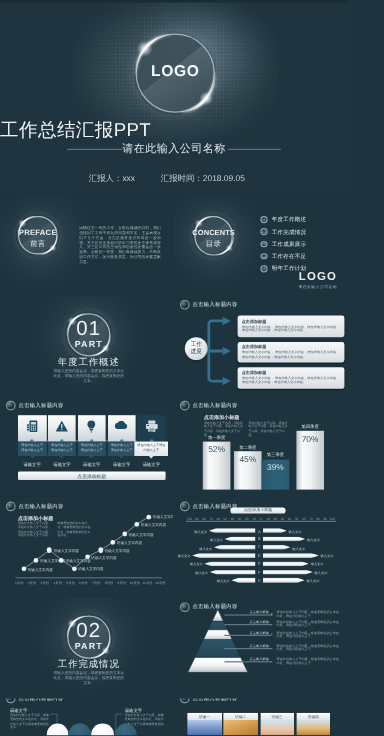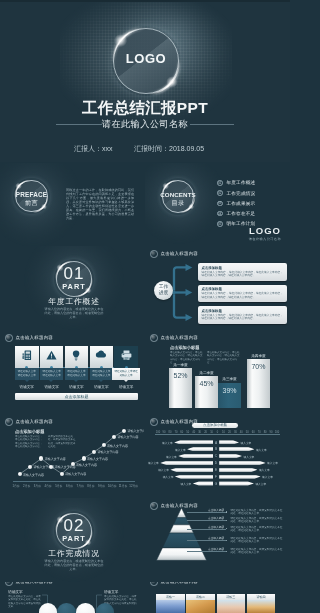--- a/index.html
+++ b/index.html
@@ -52,21 +52,21 @@
 </defs>
 <circle cx="14.6" cy="19.5" r="6.6" fill="url(#gcover-logo-circlec)"></circle>
 <circle cx="65.9" cy="61.0" r="5.8" fill="url(#gcover-logo-circlec)"></circle>
 <path d="M7.4 43.7 A33.0 33.0 0 0 1 36.8 7.4" fill="none" stroke="url(#gcover-logo-circlea)" stroke-width="2.77" stroke-linecap="round" filter="url(#gcover-logo-circlef)"></path>
 <path d="M73.1 36.8 A33.0 33.0 0 0 1 43.7 73.1" fill="none" stroke="url(#gcover-logo-circleb)" stroke-width="2.77" stroke-linecap="round" filter="url(#gcover-logo-circlef)"></path>
 <path d="M7.4 43.7 A33.0 33.0 0 0 1 36.8 7.4" fill="none" stroke="url(#gcover-logo-circlea)" stroke-width="1.39" stroke-linecap="round"></path>
 <path d="M73.1 36.8 A33.0 33.0 0 0 1 43.7 73.1" fill="none" stroke="url(#gcover-logo-circleb)" stroke-width="1.39" stroke-linecap="round"></path>
 </svg>
 
 <div class="abs" style="left:113px;top:51px;width:66px;text-align:center;font-size:13px;font-weight:bold;color:#f4f8f9;letter-spacing:.5px;">LOGO</div>
-<div class="abs" style="left:0;top:98px;width:290px;text-align:center;font-size:15.5px;font-weight:bold;color:#f3f6f7;letter-spacing:.3px;white-space:nowrap;">工作总结汇报PPT</div>
+<div class="abs" style="left:0;top:98px;width:290px;font-size:15.5px;font-weight:normal;color:#f3f6f7;letter-spacing:.3px;white-space:nowrap;">工作总结汇报PPT</div>
 <div class="abs" style="left:56px;top:123.6px;width:46px;height:1px;background:#5d7480;"></div>
 <div class="abs" style="left:190px;top:123.6px;width:44px;height:1px;background:#5d7480;"></div>
 <div class="abs" style="left:0;top:117.6px;width:290px;text-align:center;font-size:9.2px;color:#e2e9ec;letter-spacing:.4px;white-space:nowrap;">请在此输入公司名称</div>
 <div class="abs" style="left:74px;top:144px;font-size:7px;color:#c2d0d6;white-space:nowrap;">汇报人：xxx</div>
 <div class="abs" style="left:134px;top:144px;font-size:7px;color:#c2d0d6;white-space:nowrap;">汇报时间：2018.09.05</div>
 </div>
 <div class="slide" style="left:0;top:163px;width:144px;height:83px;background:#1d333e;">
 <div class="abs" style="left:-8px;top:-14px;width:86px;height:112px;
  background:radial-gradient(circle 40px at 42px 50px, rgba(150,182,196,.14), rgba(0,0,0,0) 100%),#273c47;
  -webkit-mask-image:radial-gradient(ellipse 48px 48px at 42px 50px, #000 14%, rgba(0,0,0,0) 100%);

